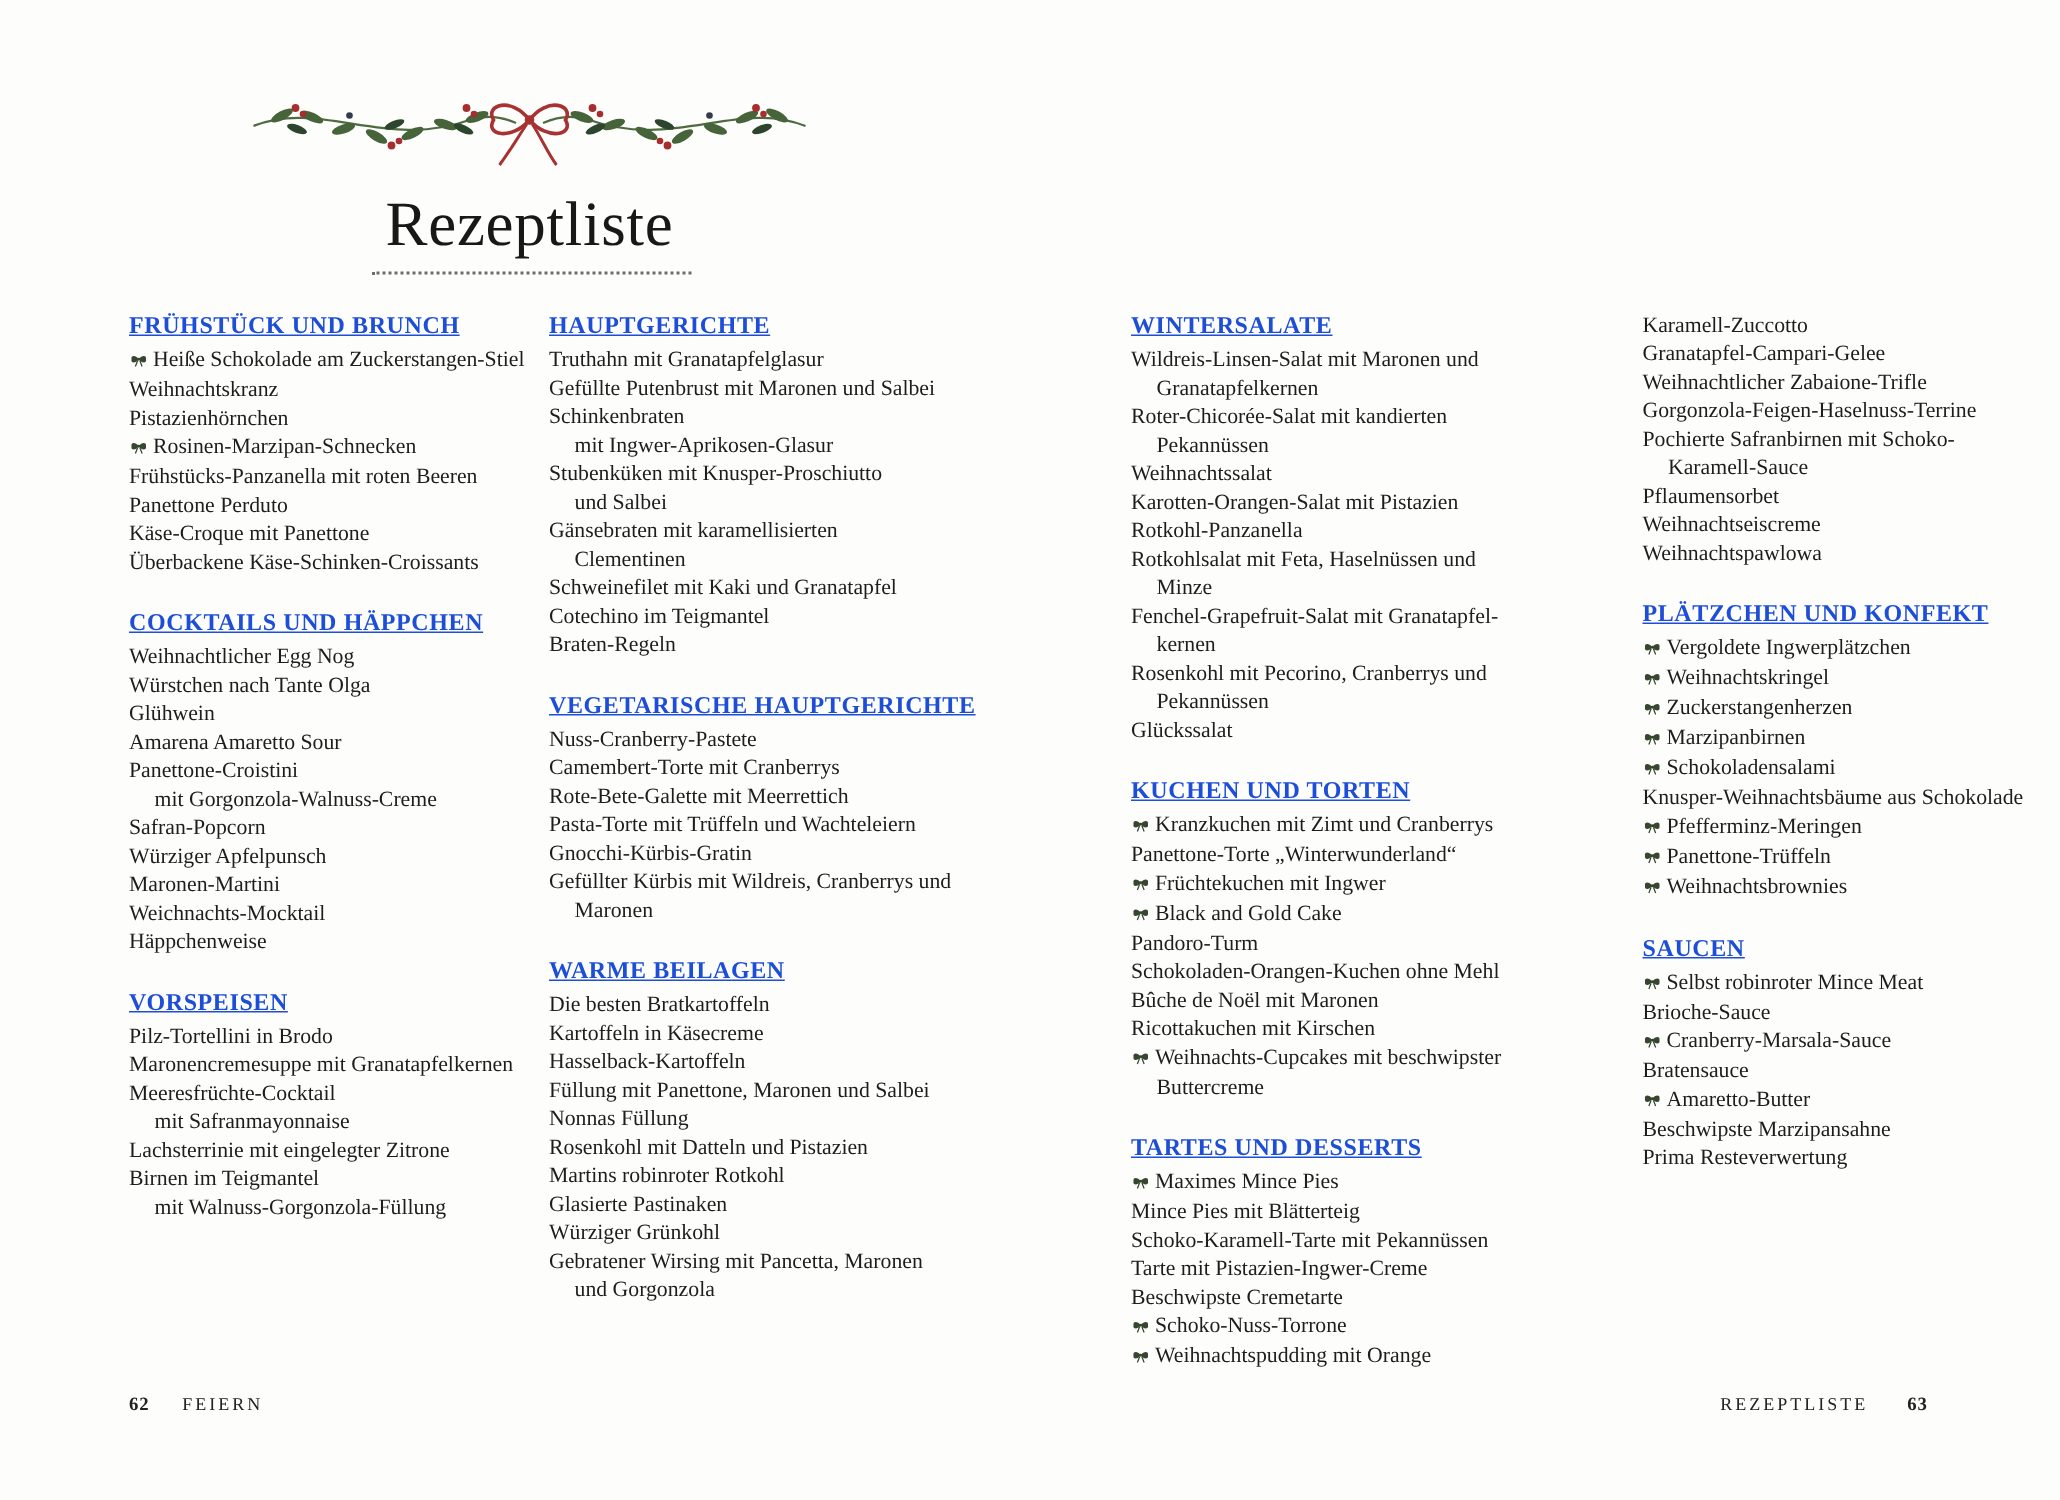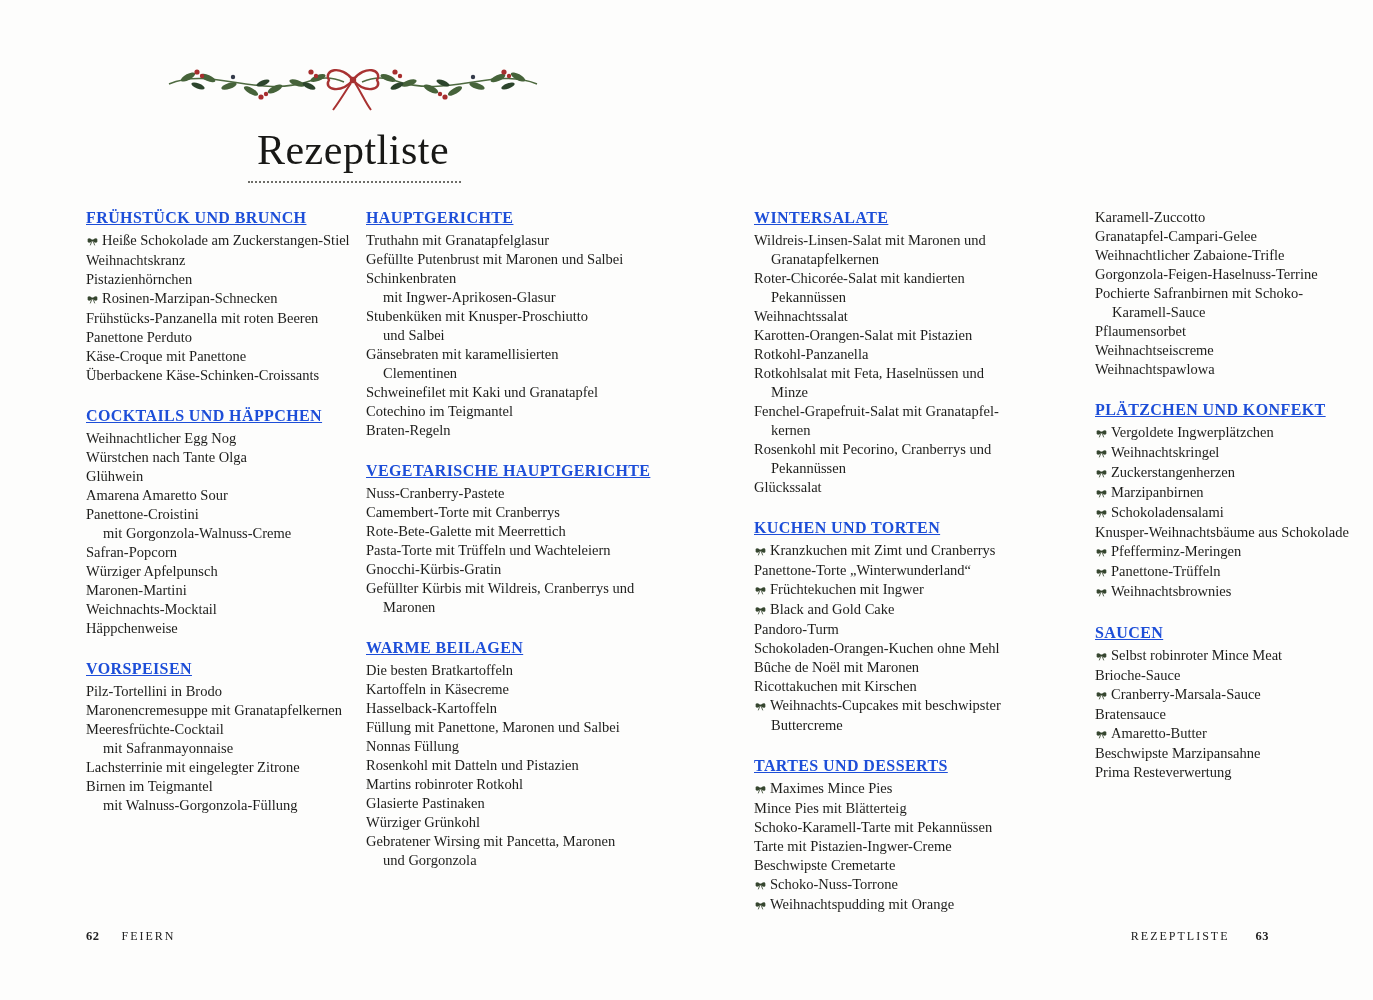--- a/index.html
+++ b/index.html
@@ -35,21 +35,21 @@
   .sec-title {
     font-size:16px; font-weight:bold; letter-spacing:0.4px;
     color:#1d4ed8; margin-bottom:4px;text-decoration:underline;
   }
   .item .line1 { white-space:nowrap; }
   .item .cont { white-space:nowrap; padding-left:17px; }
   .bow { display:inline-block; width:15px; margin-right:1px; vertical-align:-1px; }
 
   .footer { position:absolute; top:929px; font-size:12.5px; color:#222; }
   .footer-left { left:86px;text-align:right; }
-  .footer-right { right:104px; text-align:left; }
+  .footer-right { right:88px; text-align:left; }
   .pagenum { font-weight:bold; letter-spacing:0.5px; }
   .chapter { letter-spacing:2px; font-size:12px; }
   .footer-left .chapter { margin-left:22px; }
   .footer-right .pagenum { margin-left:26px; }
 </style>
 </head>
 <body>
 
 <div class="page">
 

